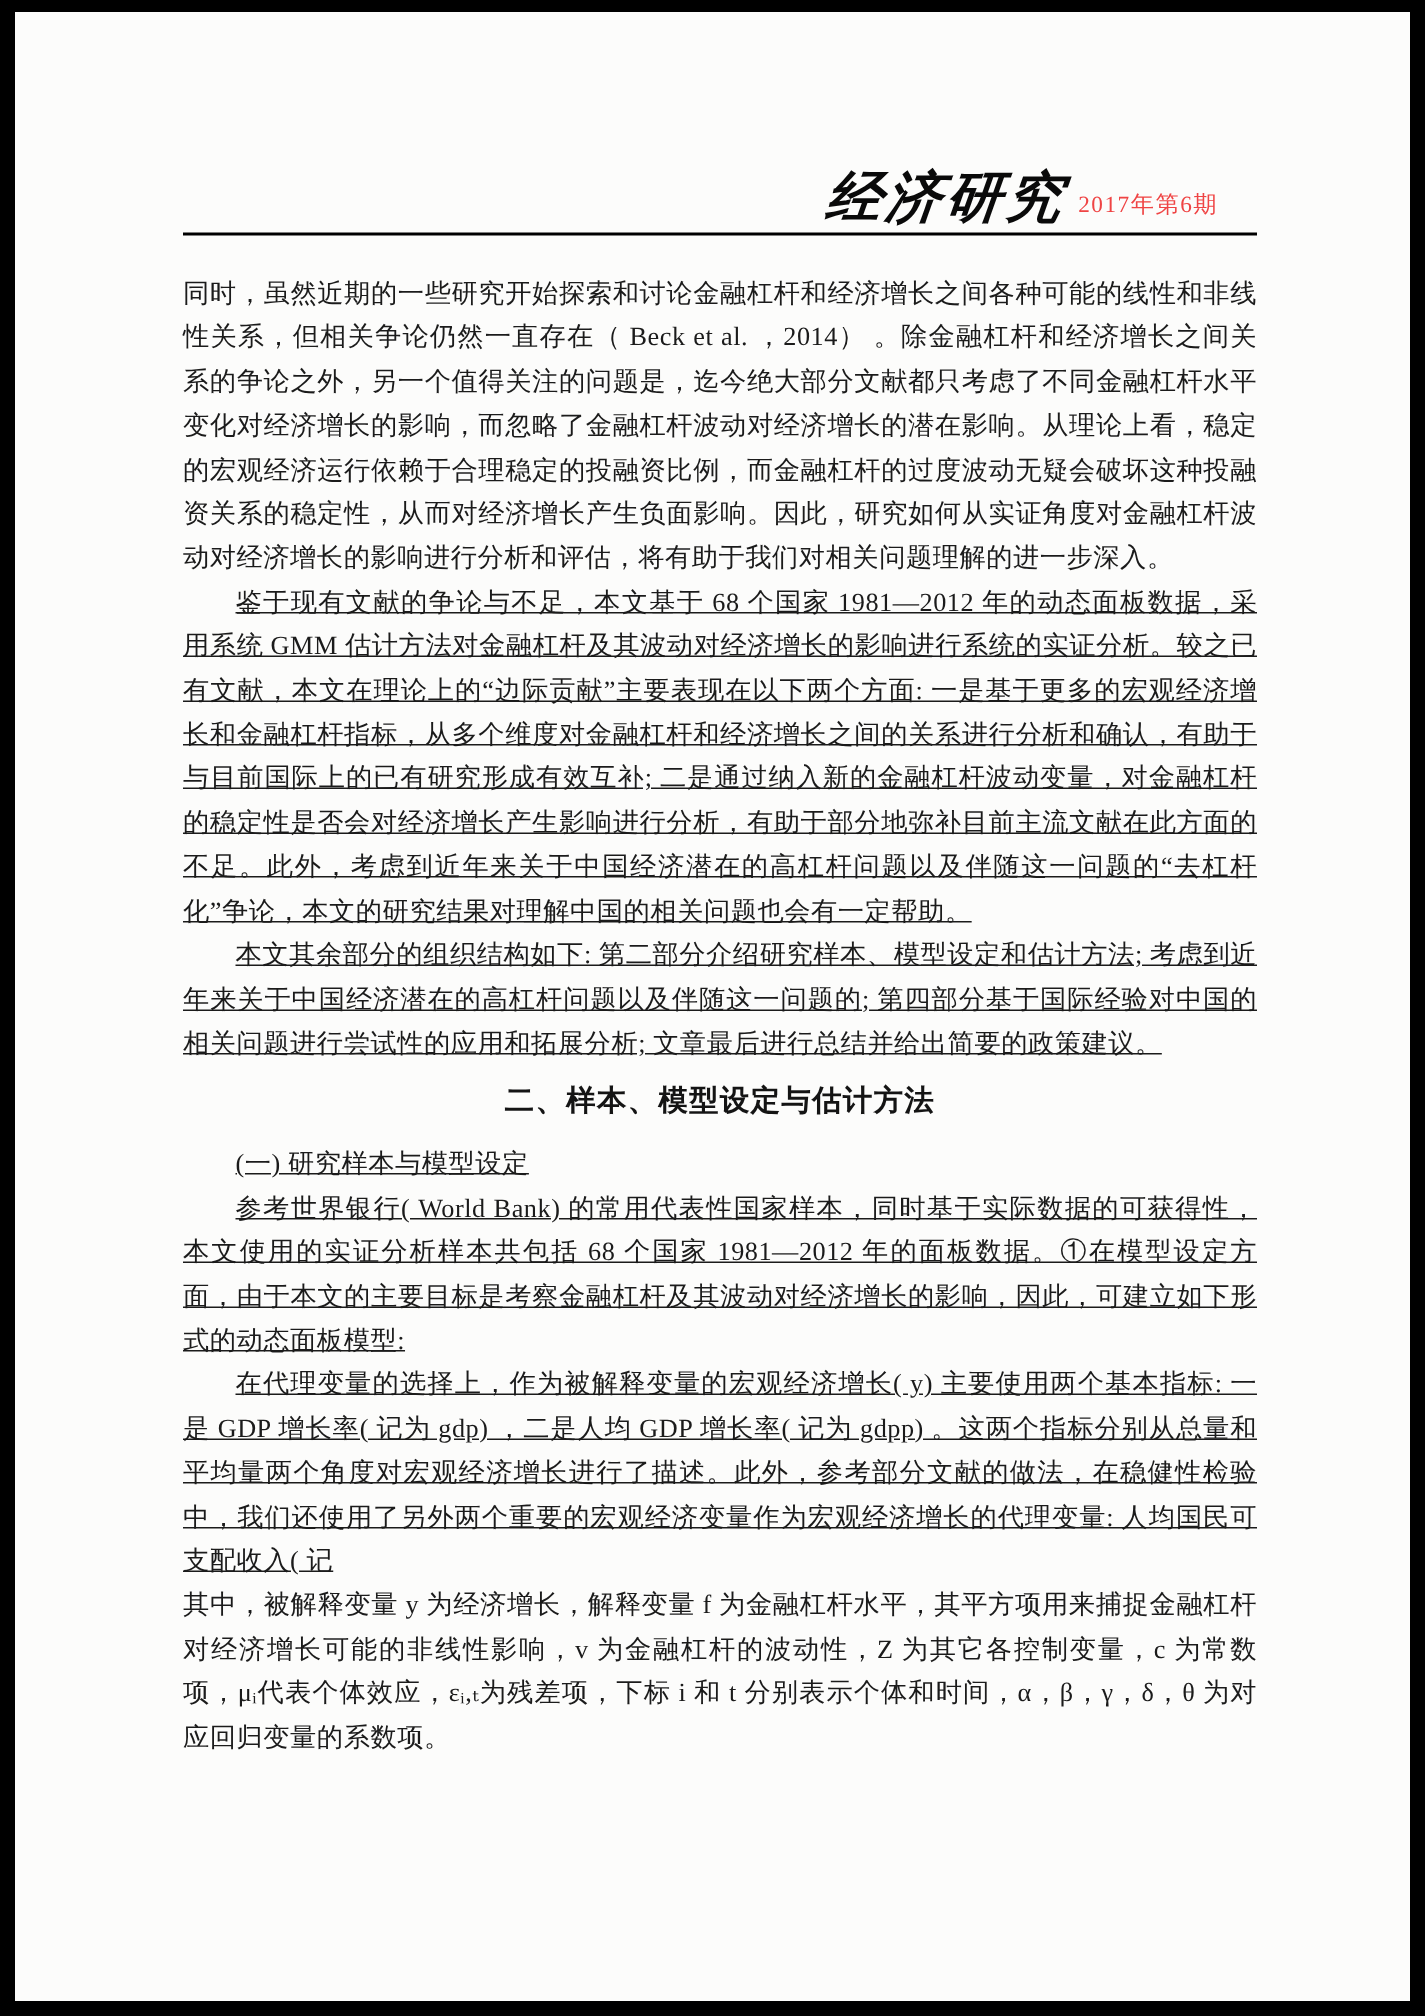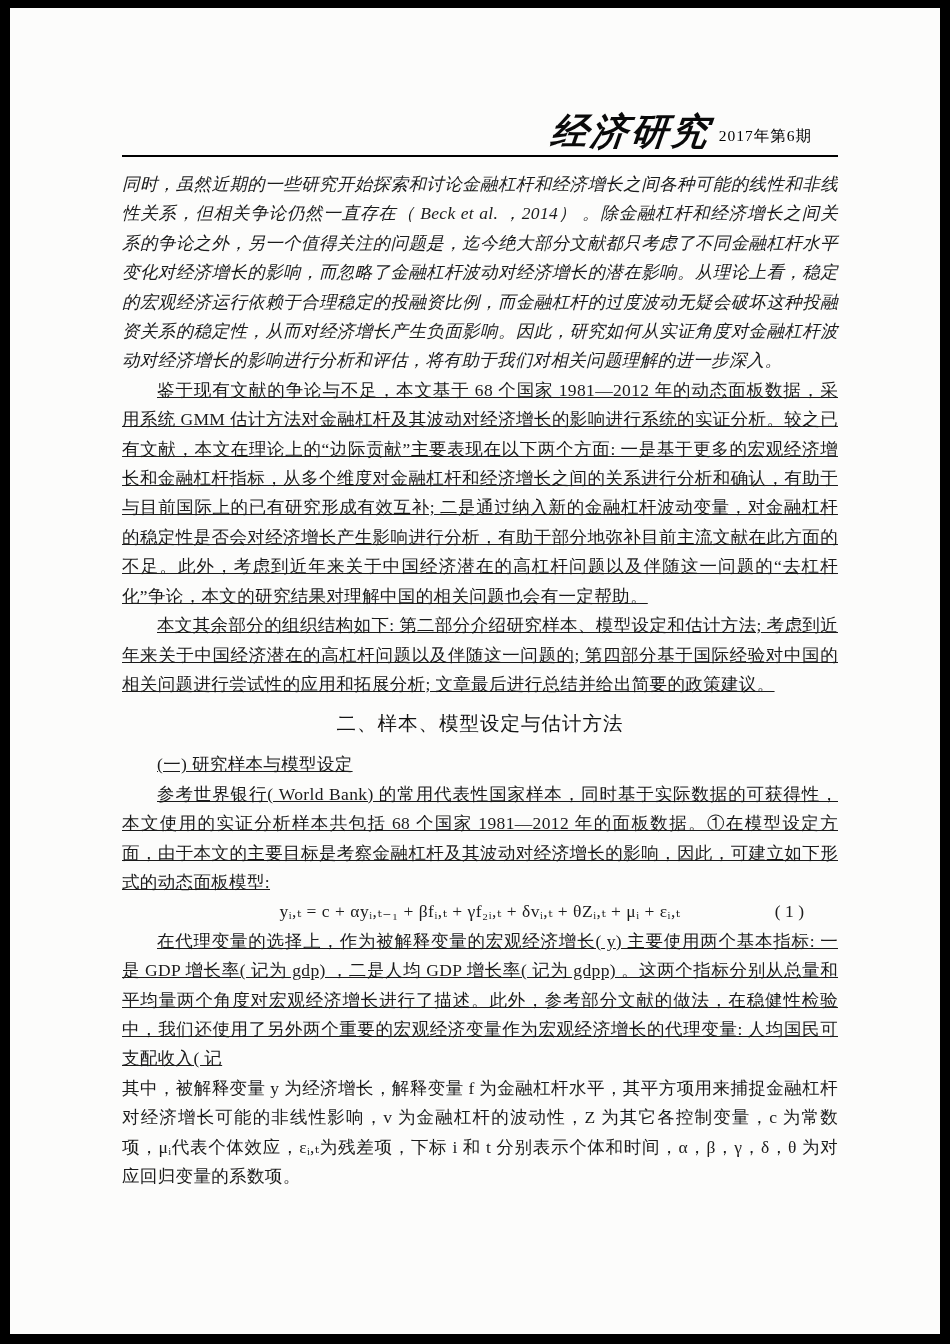--- a/index.html
+++ b/index.html
@@ -46,45 +46,44 @@
     letter-spacing: 3px;
     color: #0a0a0a;
     transform: skewX(-6deg);
     line-height: 1;
   }
   .issue {
     font-size: 15.5px;
     margin-left: 8px;
     margin-bottom: 3px;
     letter-spacing: 1px;
-    color: #000000;
+    color: #ef4444;
   }
   .rule {
     border-top: 2px solid #000;
     margin-top: 5px;
   }
   .para {
     margin: 0;
     font-size: 17.5px;
     line-height: 29.4px;
     letter-spacing: 0.02em;
     text-align: justify;
   }
   .para.first {
-    margin-top: 13px;
-    font-style: italic;
+    margin-top: 24px;
   }
   .indent {
     text-indent: 2em;
     text-decoration: underline;
   }
   .heading {
     margin: 10px 0 11px 0;
     font-size: 19.5px;
-    font-weight: normal;
+    font-weight: bold;
     text-align: center;
     line-height: 30px;
     letter-spacing: 1px;
     color: #141414;
   }
   .equation-row {
     position: relative;
     text-align: center;
     font-size: 17.5px;
     line-height: 29.4px;
@@ -113,22 +112,18 @@
 
     <p class="para first">同时，虽然近期的一些研究开始探索和讨论金融杠杆和经济增长之间各种可能的线性和非线性关系，但相关争论仍然一直存在（ Beck et al. ，2014） 。除金融杠杆和经济增长之间关系的争论之外，另一个值得关注的问题是，迄今绝大部分文献都只考虑了不同金融杠杆水平变化对经济增长的影响，而忽略了金融杠杆波动对经济增长的潜在影响。从理论上看，稳定的宏观经济运行依赖于合理稳定的投融资比例，而金融杠杆的过度波动无疑会破坏这种投融资关系的稳定性，从而对经济增长产生负面影响。因此，研究如何从实证角度对金融杠杆波动对经济增长的影响进行分析和评估，将有助于我们对相关问题理解的进一步深入。</p>
     <p class="para indent">鉴于现有文献的争论与不足，本文基于 68 个国家 1981—2012 年的动态面板数据，采用系统 GMM 估计方法对金融杠杆及其波动对经济增长的影响进行系统的实证分析。较之已有文献，本文在理论上的“边际贡献”主要表现在以下两个方面: 一是基于更多的宏观经济增长和金融杠杆指标，从多个维度对金融杠杆和经济增长之间的关系进行分析和确认，有助于与目前国际上的已有研究形成有效互补; 二是通过纳入新的金融杠杆波动变量，对金融杠杆的稳定性是否会对经济增长产生影响进行分析，有助于部分地弥补目前主流文献在此方面的不足。此外，考虑到近年来关于中国经济潜在的高杠杆问题以及伴随这一问题的“去杠杆化”争论，本文的研究结果对理解中国的相关问题也会有一定帮助。</p>
     <p class="para indent">本文其余部分的组织结构如下: 第二部分介绍研究样本、模型设定和估计方法; 考虑到近年来关于中国经济潜在的高杠杆问题以及伴随这一问题的; 第四部分基于国际经验对中国的相关问题进行尝试性的应用和拓展分析; 文章最后进行总结并给出简要的政策建议。</p>
 
     <h2 class="heading">二、样本、模型设定与估计方法</h2>
 
     <p class="para indent">(一) 研究样本与模型设定</p>
     <p class="para indent">参考世界银行( World Bank) 的常用代表性国家样本，同时基于实际数据的可获得性，本文使用的实证分析样本共包括 68 个国家 1981—2012 年的面板数据。①在模型设定方面，由于本文的主要目标是考察金融杠杆及其波动对经济增长的影响，因此，可建立如下形式的动态面板模型:</p>
 
-    <div class="equation-row">
-      <span class="equation">yᵢ,ₜ = c + αyᵢ,ₜ₋₁ + βfᵢ,ₜ + γf₂ᵢ,ₜ + δvᵢ,ₜ + θZᵢ,ₜ + μᵢ + εᵢ,ₜ</span>
-      <span class="equation-number">( 1 )</span>
-    </div>
 
     <p class="para indent">在代理变量的选择上，作为被解释变量的宏观经济增长( y) 主要使用两个基本指标: 一是 GDP 增长率( 记为 gdp) ，二是人均 GDP 增长率( 记为 gdpp) 。这两个指标分别从总量和平均量两个角度对宏观经济增长进行了描述。此外，参考部分文献的做法，在稳健性检验中，我们还使用了另外两个重要的宏观经济变量作为宏观经济增长的代理变量: 人均国民可支配收入( 记</p>
     <p class="para">其中，被解释变量 y 为经济增长，解释变量 f 为金融杠杆水平，其平方项用来捕捉金融杠杆对经济增长可能的非线性影响，v 为金融杠杆的波动性，Z 为其它各控制变量，c 为常数项，μᵢ代表个体效应，εᵢ,ₜ为残差项，下标 i 和 t 分别表示个体和时间，α，β，γ，δ，θ 为对应回归变量的系数项。</p>
 
   </div>
 </div>
 
 </body></html>

